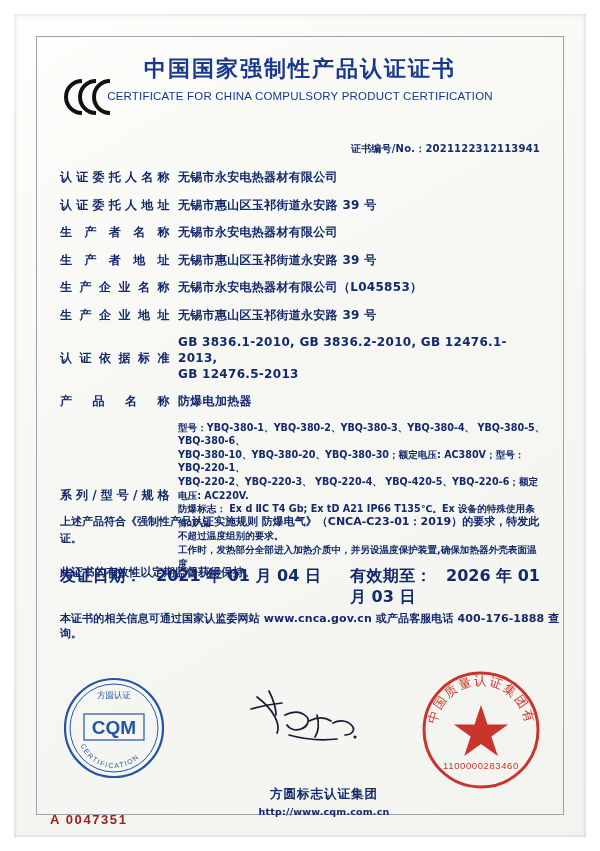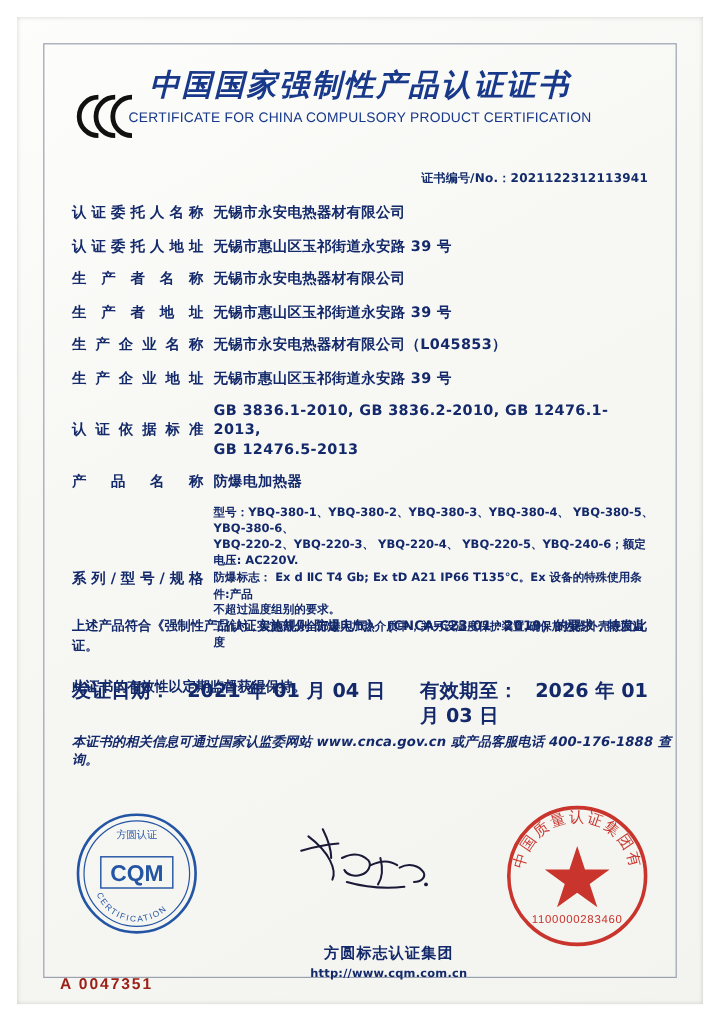--- a/index.html
+++ b/index.html
@@ -42,26 +42,25 @@
   
   .header {
     position: absolute;
     left: 0;
     top: 40px;
     width: 100%;
     text-align: center;
   }
   .title-cn {
     font-family: "DejaVu Sans", "Liberation Sans", sans-serif;
-    font-size: 25px;
+    font-size: 22px;
     font-weight: bold;
     letter-spacing: 2px;
     color: #18388a;
     margin-bottom: 6px;
-    font-style: italic;
   }
   .title-en {
     font-family: "Liberation Sans", sans-serif;
     font-size: 11.5px;
     letter-spacing: 0.2px;
     color: #18388a;
   }
 
   .ccc-logo {
     position: absolute;
@@ -161,21 +160,20 @@
   }
   .website-note {
     position: absolute;
     left: 46px;
     top: 597px;
     width: 500px;
     font-size: 11px;
     font-weight: bold;
     color: #13296a;
     letter-spacing: 0.1px;
-    font-style: italic;
   }
 
   
   .cqm-seal {
     position: absolute;
     left: 48px;
     top: 662px;
     width: 104px;
     height: 104px;
   }
@@ -298,21 +296,22 @@
 
       <div class="row">
         <div class="label">产品名称</div>
         <div class="value">防爆电加热器</div>
       </div>
 
       <div class="row spec">
         <div class="label">系列/型号/规格</div>
         <div class="value small">
           <div>型号：YBQ-380-1、YBQ-380-2、YBQ-380-3、YBQ-380-4、 YBQ-380-5、YBQ-380-6、</div>
-          <div>YBQ-220-2、YBQ-220-3、 YBQ-220-4、 YBQ-220-5、YBQ-240-6；额定电压: AC220V.</div>
+          <div>YBQ-380-10、YBQ-380-20、YBQ-380-30；额定电压: AC380V；型号：YBQ-220-1、</div>
+          <div>YBQ-220-2、YBQ-220-3、 YBQ-220-4、 YBQ-420-5、YBQ-220-6；额定电压: AC220V.</div>
           <div>防爆标志： Ex d ⅡC T4 Gb; Ex tD A21 IP66 T135℃。Ex 设备的特殊使用条件:产品</div>
           <div>不超过温度组别的要求。</div>
           <div>工作时，发热部分全部进入加热介质中，并另设温度保护装置,确保加热器外壳表面温度</div>
         </div>
       </div>
     </div>
 
     <div class="statement">上述产品符合《强制性产品认证实施规则 防爆电气》（CNCA-C23-01：2019）的要求，特发此证。</div>
 
     <div class="dates">

